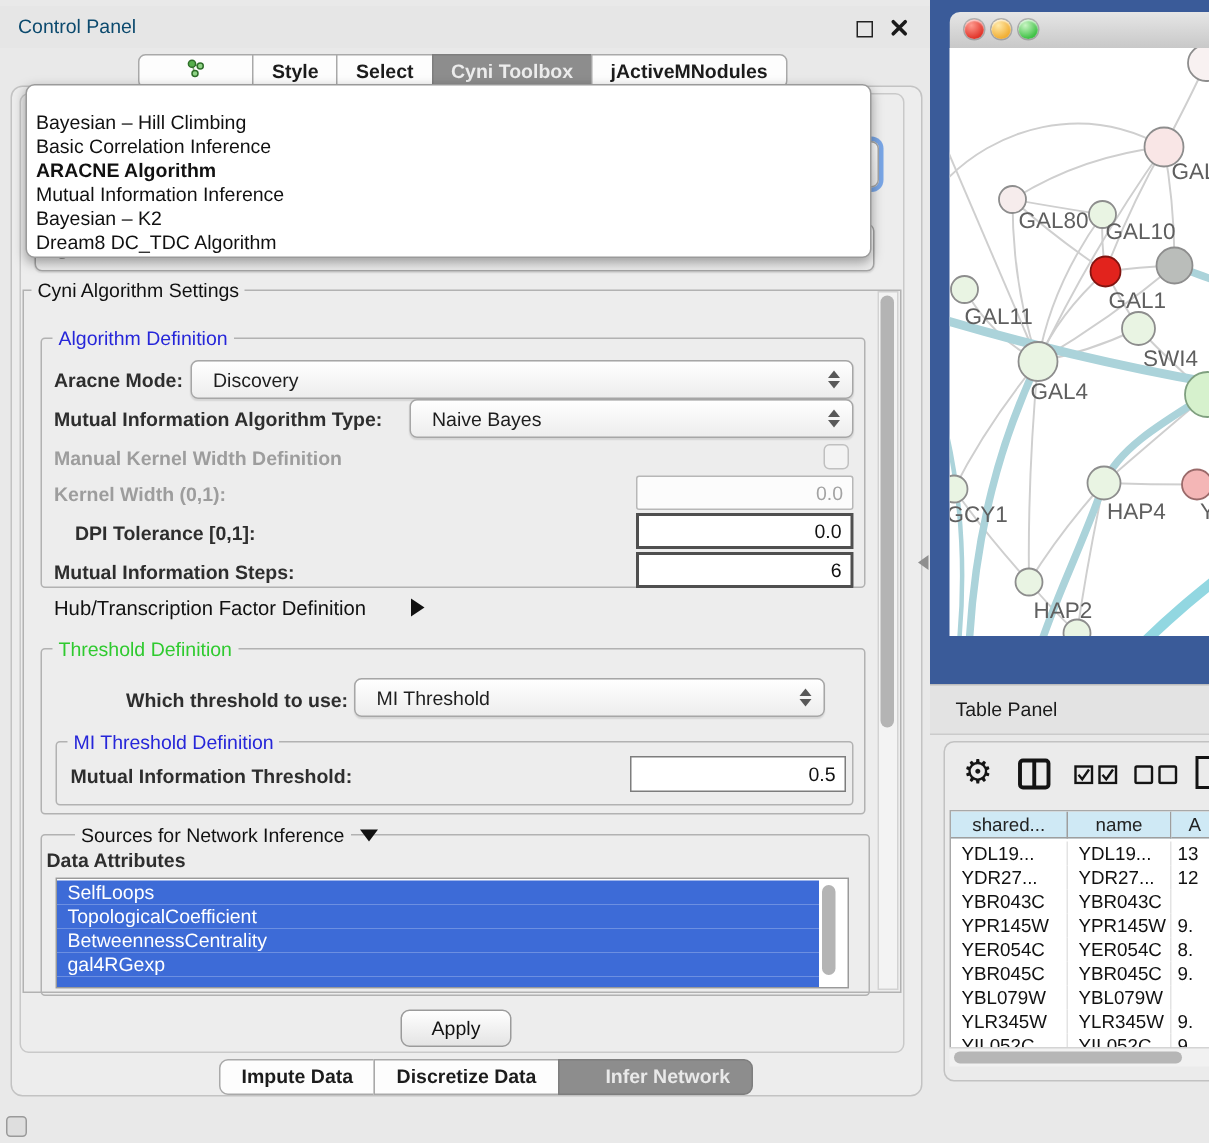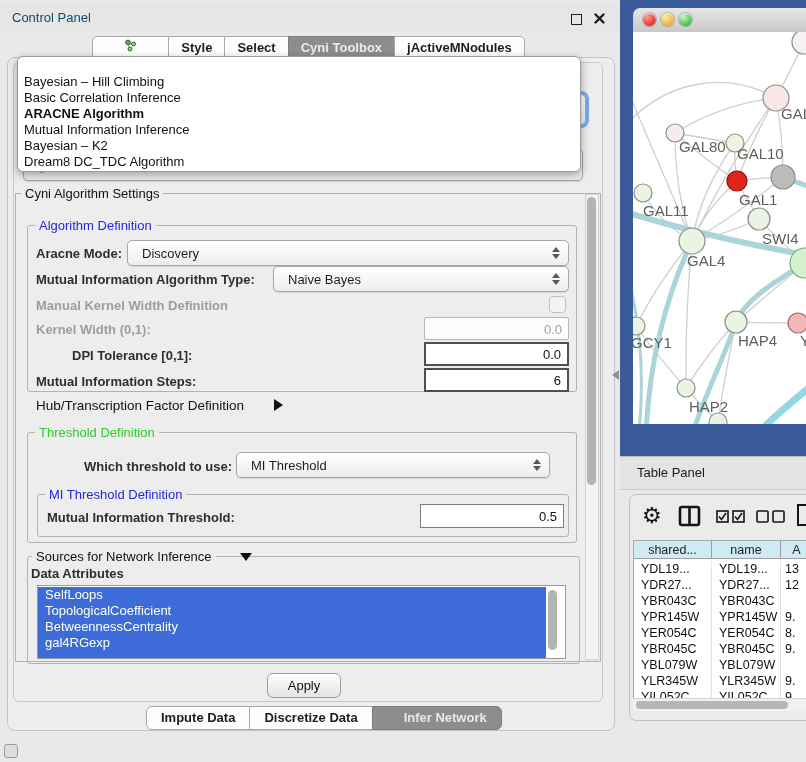--- a/index.html
+++ b/index.html
@@ -200,21 +200,21 @@
   </div>
 
   <span class="lbl dis" style="left:36px;top:298px;">Manual Kernel Width Definition</span>
   <span class="checkbox" style="left:549px;top:296px;"></span>
 
   <span class="lbl dis" style="left:36px;top:322px;">Kernel Width (0,1):</span>
   <div class="field" style="left:424px;top:317px;width:143px;height:21px;border:1px solid #b7b7b7;border-radius:2px;background:#fcfcfc;">
     <span class="fv" style="color:#a3a3a3;">0.0</span>
   </div>
 
-  <span class="lbl" style="left:44px;top:348px;padding-left:28px;">DPI Tolerance [0,1]:</span>
+  <span class="lbl" style="left:22px;top:348px;padding-left:28px;">DPI Tolerance [0,1]:</span>
   <div class="field" style="left:424px;top:342px;width:141px;height:20px;border:2px solid #4f4f4f;">
     <span class="fv">0.0</span>
   </div>
 
   <span class="lbl" style="left:36px;top:374px;">Mutual Information Steps:</span>
   <div class="field" style="left:424px;top:368px;width:141px;height:20px;border:2px solid #4f4f4f;">
     <span class="fv">6</span>
   </div>
 
   <span style="position:absolute;left:36px;top:398px;font-size:13.5px;color:#111;z-index:3;">Hub/Transcription Factor Definition</span>
@@ -233,21 +233,21 @@
   </div>
 
   <div class="grp" style="left:37px;top:494px;width:530px;height:41px;z-index:3;"></div>
   <span class="grp-title blue" style="left:45px;top:487px;">MI Threshold Definition</span>
   <span class="lbl" style="left:47px;top:510px;">Mutual Information Threshold:</span>
   <div class="field" style="left:420px;top:504px;width:142px;height:22px;border:1px solid #7d7d7d;">
     <span class="fv">0.5</span>
   </div>
 
   <div class="grp" style="left:27px;top:556px;width:551px;height:106px;z-index:2;"></div>
-  <span class="grp-title dark" style="left:32px;top:549px;">Sources for Network Inference</span>
+  <span class="grp-title dark" style="left:50px;top:549px;">Sources for Network Inference</span>
   <span style="position:absolute;left:240px;top:553px;z-index:3;" class="tri-downb"></span>
   <span class="lbl" style="left:31px;top:566px;">Data Attributes</span>
 
   <div class="listbox">
     <div class="li" style="top:1px;">SelfLoops</div>
     <div class="li" style="top:17px;">TopologicalCoefficient</div>
     <div class="li" style="top:33px;">BetweennessCentrality</div>
     <div class="li" style="top:49px;">gal4RGexp</div>
     <div class="li" style="top:65px;"></div>
   </div>

